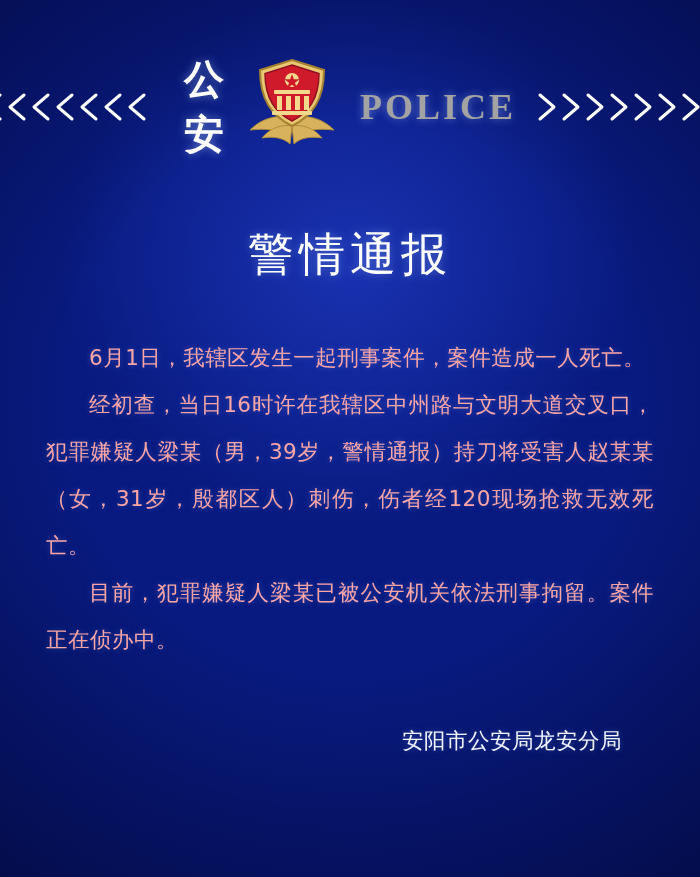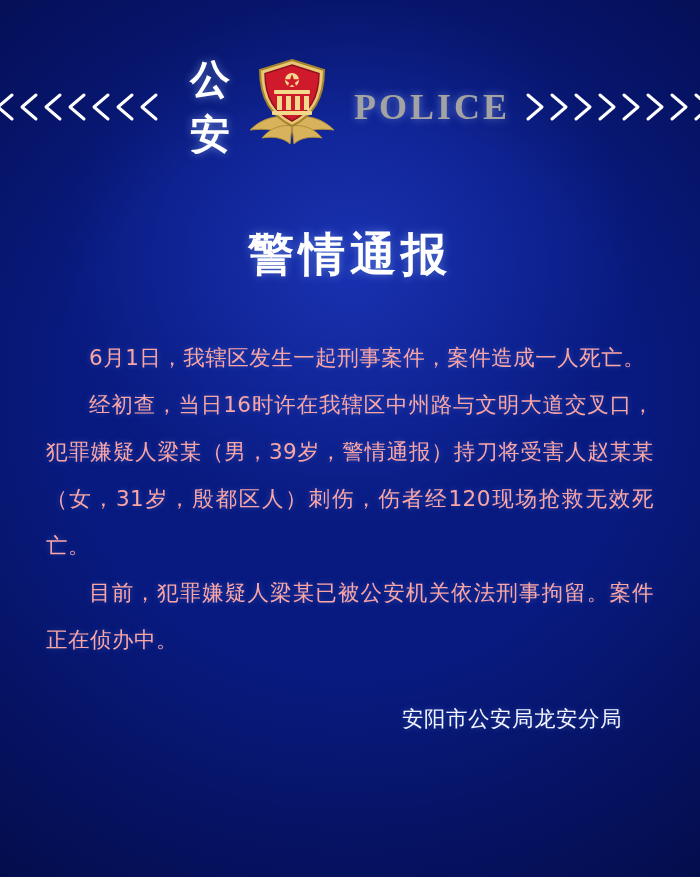--- a/index.html
+++ b/index.html
@@ -41,20 +41,21 @@
 
   
   .header {
     position: relative;
     z-index: 3;
     height: 130px;
     margin-top: 42px;
     display: flex;
     align-items: center;
     justify-content: center;
+    gap: 6px;
   }
   .chev-row {
     display: flex;
     align-items: center;
     height: 30px;
   }
   .chev-row svg { display: block; }
 
   .cn-label {
     color: #ffffff;
@@ -86,21 +87,21 @@
   .emblem svg { display: block; }
 
   
   .title {
     position: relative;
     z-index: 3;
     text-align: center;
     color: #ffffff;
     font-family: "DejaVu Sans", sans-serif;
     font-size: 46px;
-    font-weight: bold;
+    font-weight: normal;
     letter-spacing: 5px;
     margin-top: 52px;
     text-shadow: 0 0 10px rgba(150,190,255,0.45);
   }
 
   
   .body-text {
     position: relative;
     z-index: 3;
     margin: 48px 46px 0 46px;
@@ -114,21 +115,21 @@
   }
   .body-text p {
     margin: 0;
     text-indent: 2em;
   }
 
   
   .signature {
     position: relative;
     z-index: 3;
-    margin: 36px 78px 0 0;
+    margin: 58px 78px 0 0;
     text-align: right;
     color: #f2f5ff;
     font-family: "DejaVu Sans", sans-serif;
     font-size: 21.5px;
     line-height: 40px;
     letter-spacing: 0.5px;
     text-shadow: 0 0 6px rgba(120,160,255,0.35);
   }
   .signature div { white-space: nowrap; }
 </style>

